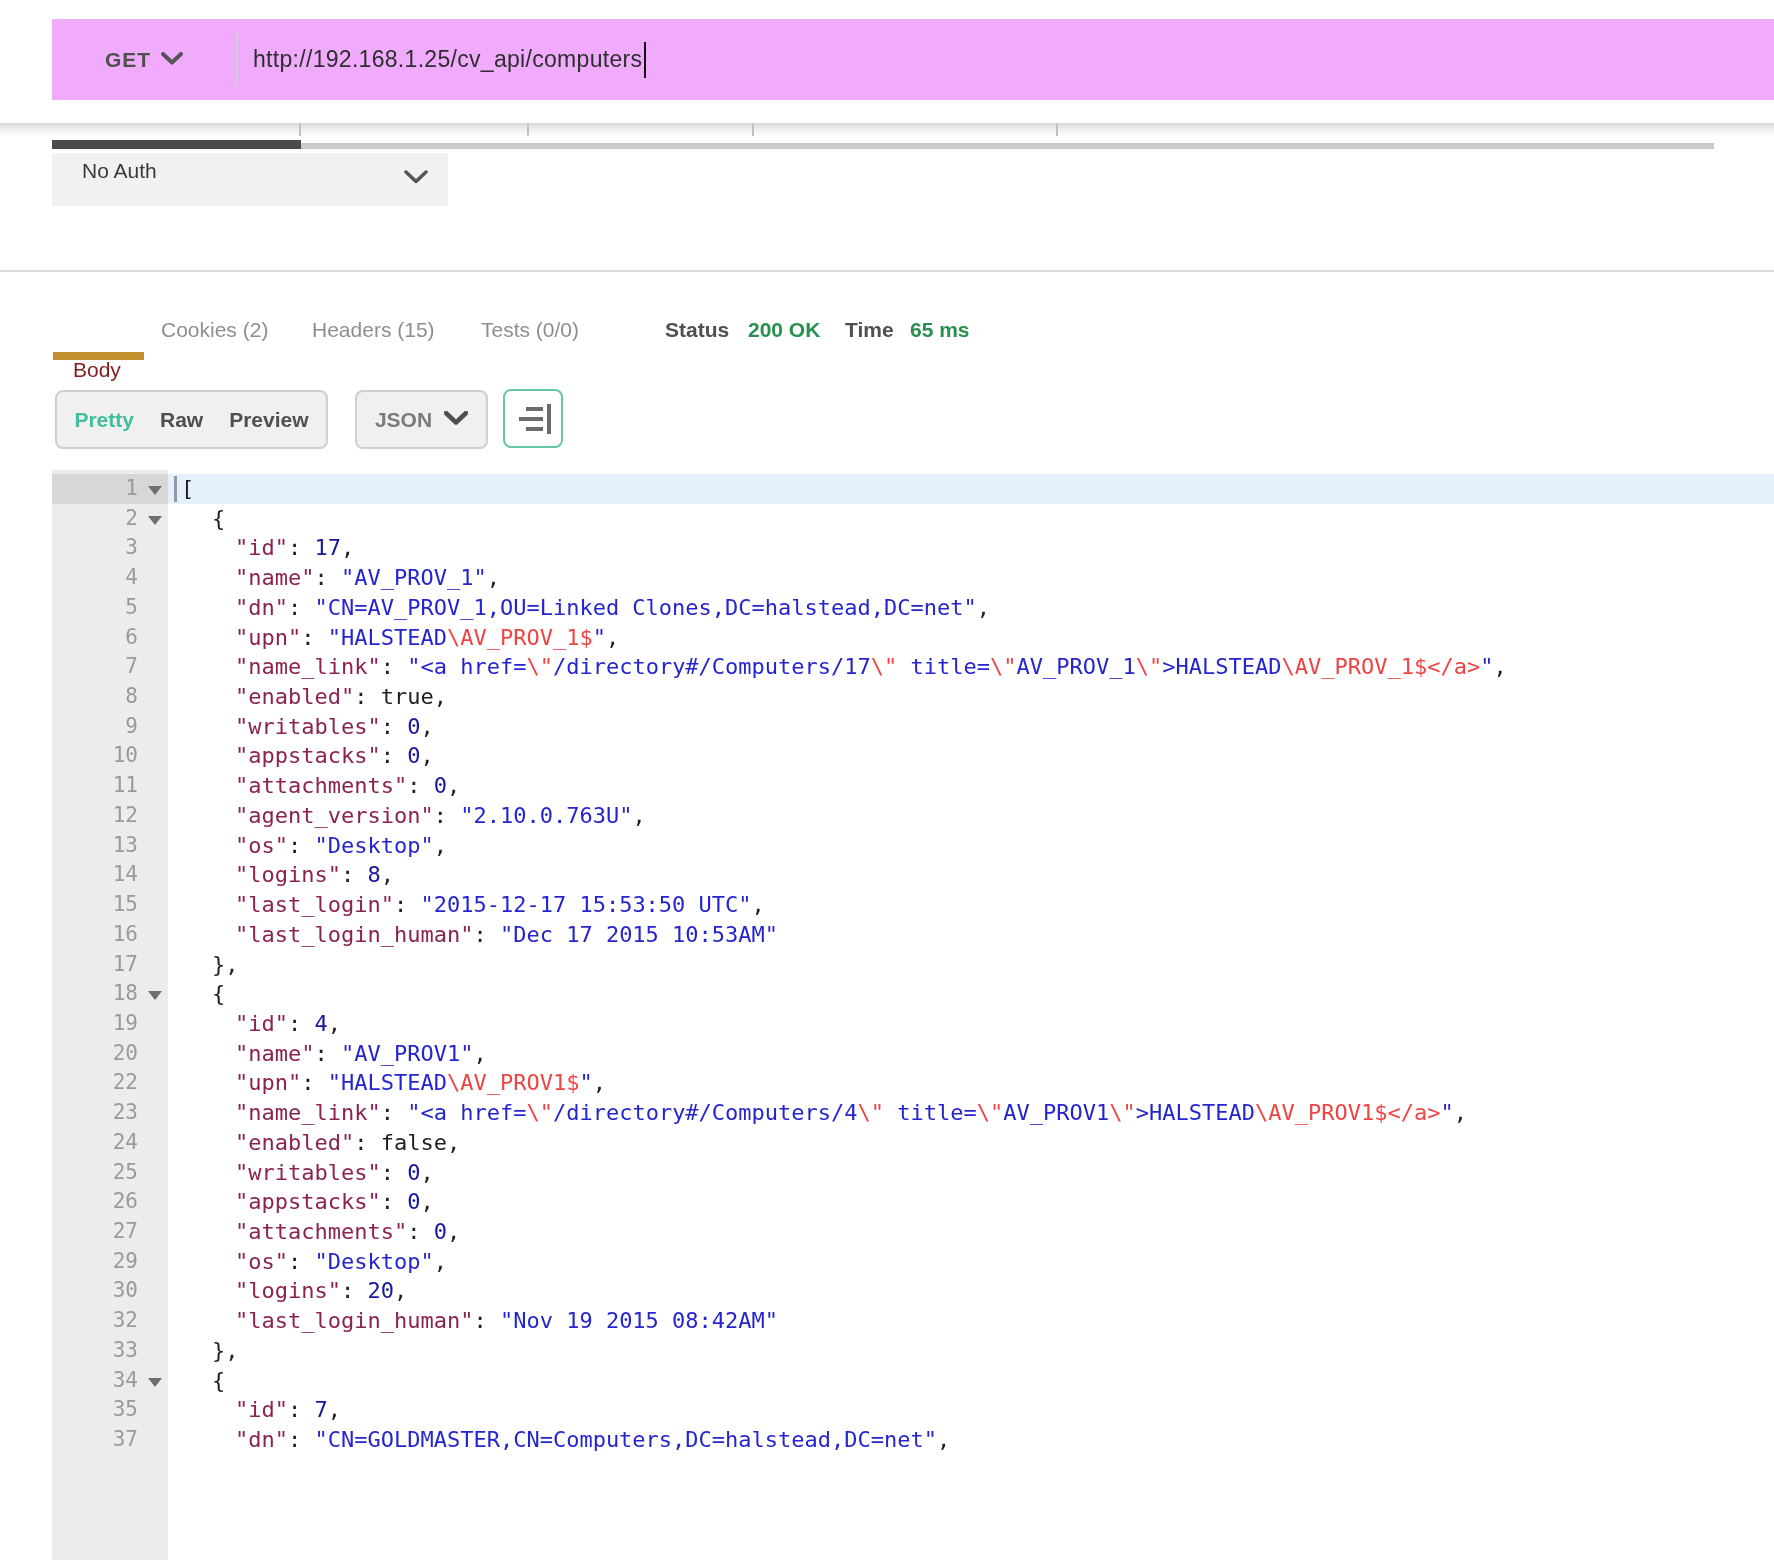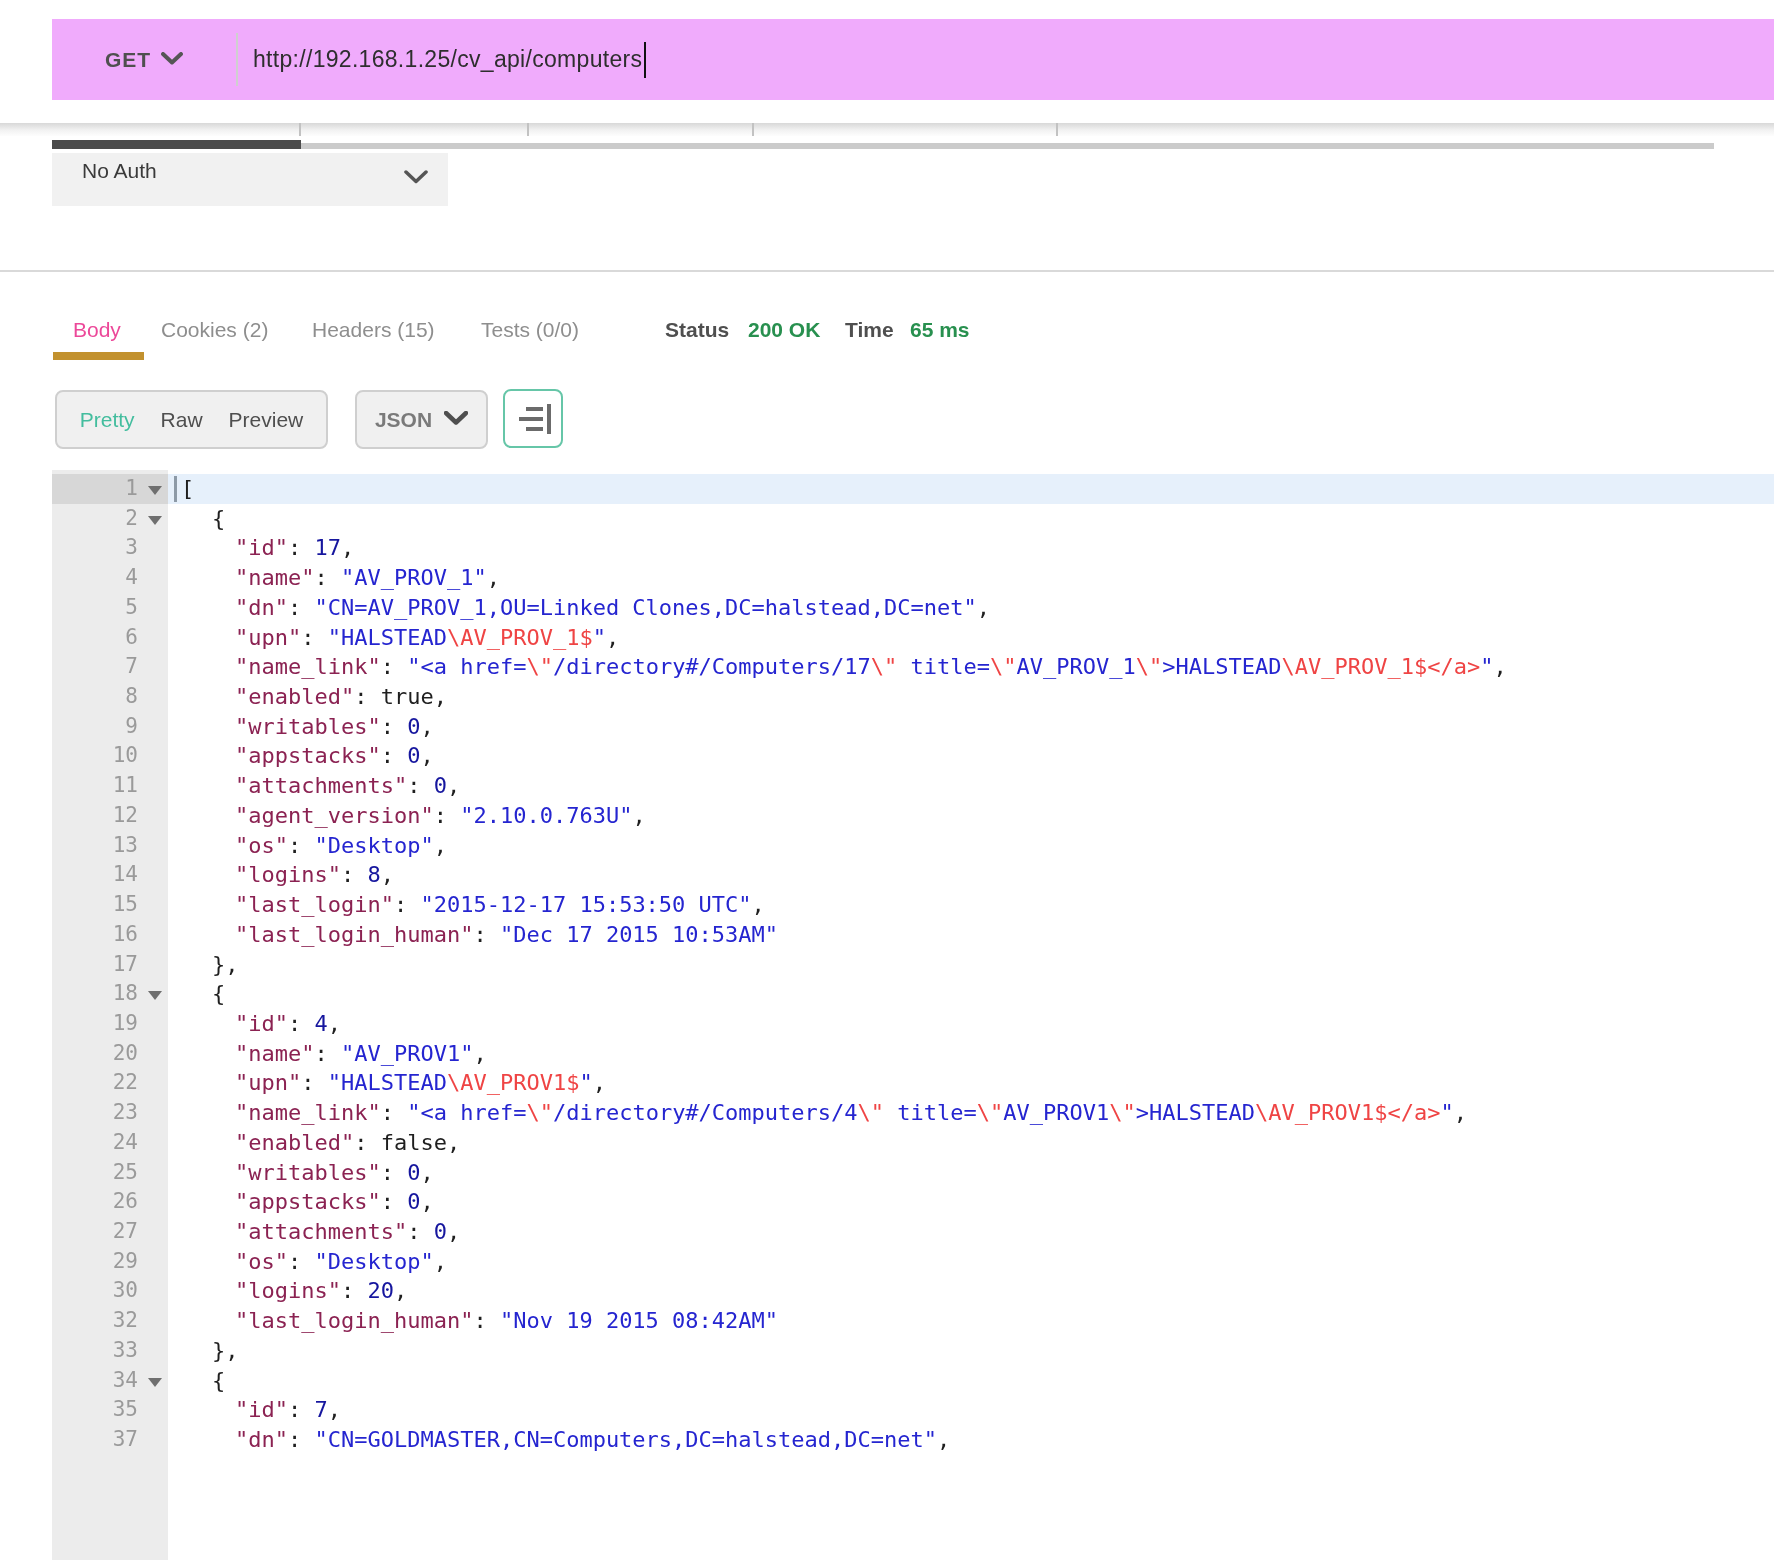--- a/index.html
+++ b/index.html
@@ -22,28 +22,28 @@
   .indicator-dark{position:absolute;left:52px;width:249px;top:140px;height:9px;background:#4b4b4b;}
   .indicator-rest{position:absolute;left:301px;right:60px;top:143px;height:6px;background:#cbcbcb;}
   
   .auth-select{position:absolute;left:52px;top:153px;width:396px;height:53px;background:#f1f1f1;cursor:pointer;}
   .auth-label{position:absolute;left:30px;top:0;height:36px;display:flex;align-items:center;font-size:21px;color:#3a3a3a;}
   .auth-chevron{position:absolute;left:352px;top:17px;}
   
   .section-divider{position:absolute;left:0;right:0;top:270px;height:2px;background:#d9d9d9;}
   
   .resp-tab{position:absolute;top:318px;font-size:21px;color:#8e8e8e;cursor:pointer;white-space:nowrap;}
-  .resp-tab.active{color:#ec4899;}
+  .resp-tab.active{color:#7f1d1d;margin-top:40px;}
   .meta-label{position:absolute;top:318px;font-size:21px;font-weight:700;color:#4f4f4f;white-space:nowrap;}
   .meta-value{position:absolute;top:318px;font-size:21px;font-weight:600;color:#28904f;white-space:nowrap;}
   .body-underline{position:absolute;left:53px;top:352px;width:91px;height:8px;background:#c2912e;}
   
   .pill{position:absolute;top:390px;height:59px;background:#f0f0f0;border:2px solid #cfcfcf;border-radius:8px;box-sizing:border-box;display:flex;align-items:center;justify-content:center;}
   .mode-group{left:55px;width:273px;gap:26px;}
-  .mode{font-size:21px;font-weight:400;color:#4f4f4f;cursor:pointer;}
+  .mode{font-size:21px;font-weight:700;color:#4f4f4f;cursor:pointer;}
   .mode.active{color:#43bd9e;}
   .lang-group{left:355px;width:133px;gap:12px;cursor:pointer;}
   .lang-label{font-size:21px;font-weight:600;color:#7a7a7a;}
   .fmt-btn{position:absolute;left:503px;top:389px;width:60px;height:59px;background:#fff;border:2px solid #66c6a8;border-radius:8px;box-sizing:border-box;display:flex;align-items:center;justify-content:center;cursor:pointer;}
   .fmt-icon{position:relative;width:36px;height:30px;}
   .fmt-icon .bar{position:absolute;right:8px;height:4px;background:#6b6b6b;}
   .fmt-icon .b1{top:3px;width:17px;}
   .fmt-icon .b2{top:13px;width:24px;}
   .fmt-icon .b3{top:23px;width:17px;}
   .fmt-icon .vline{position:absolute;right:0;top:0;width:4px;height:30px;background:#6b6b6b;}

